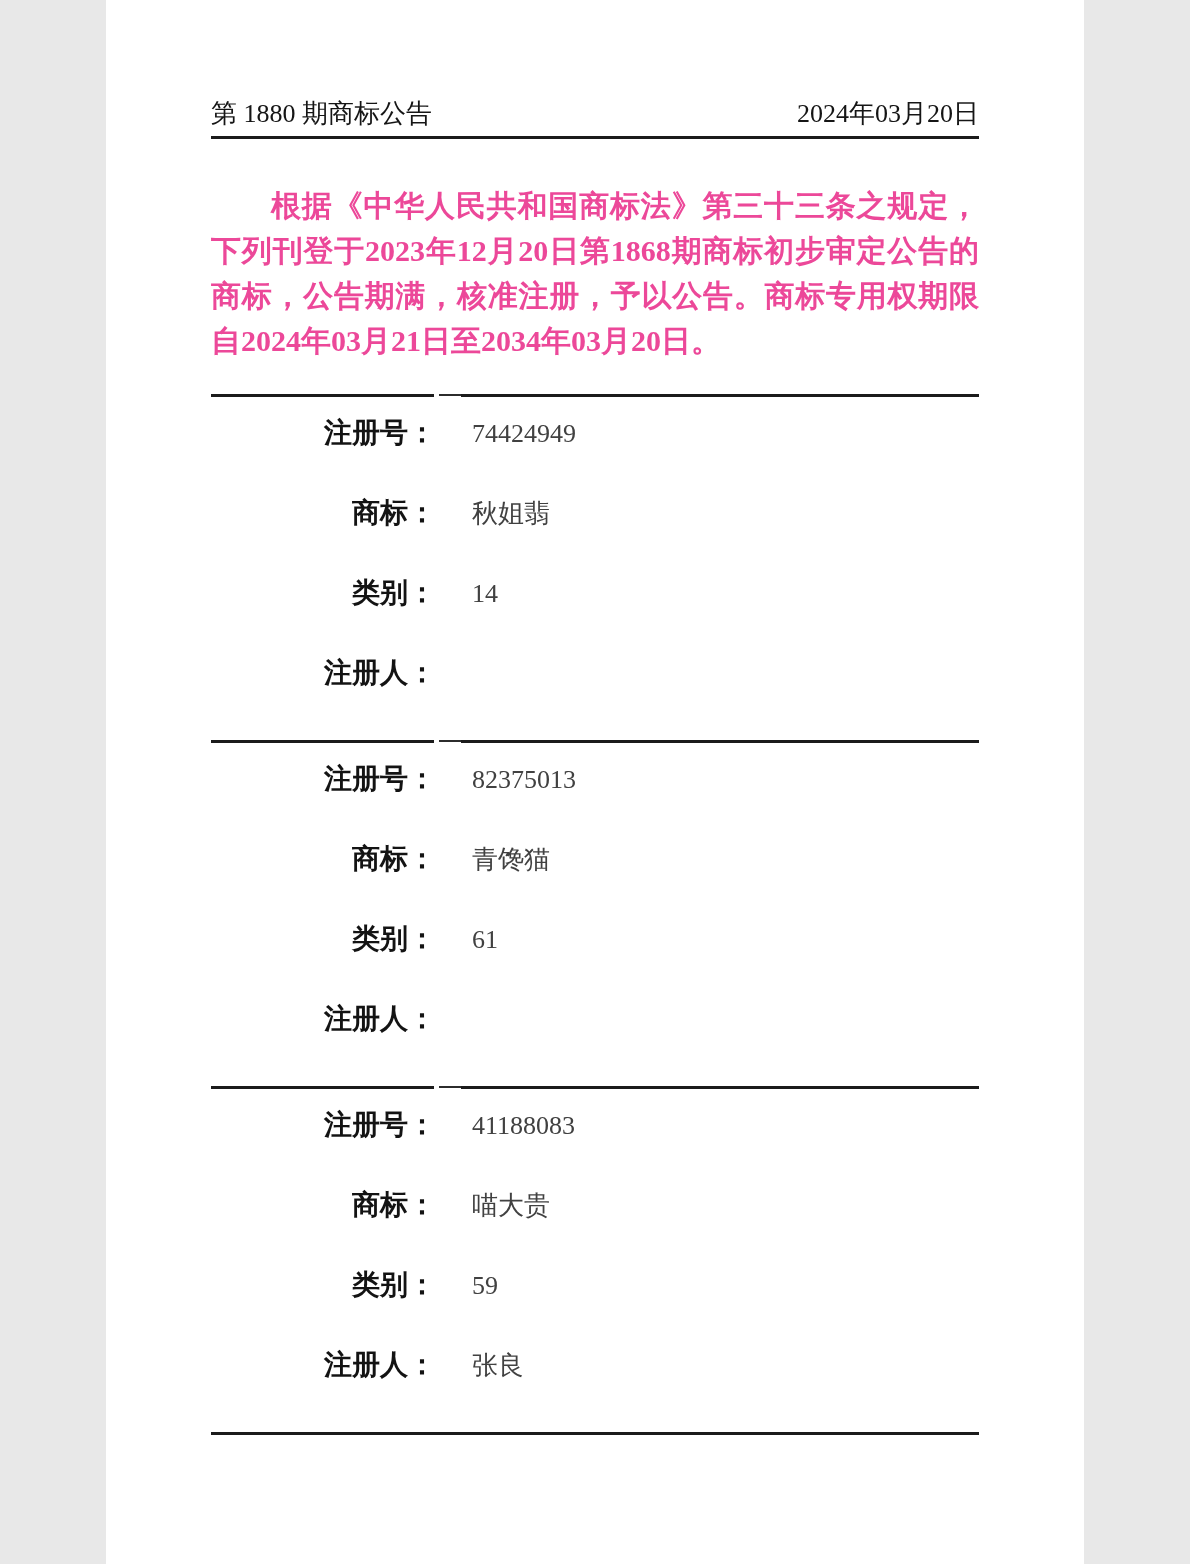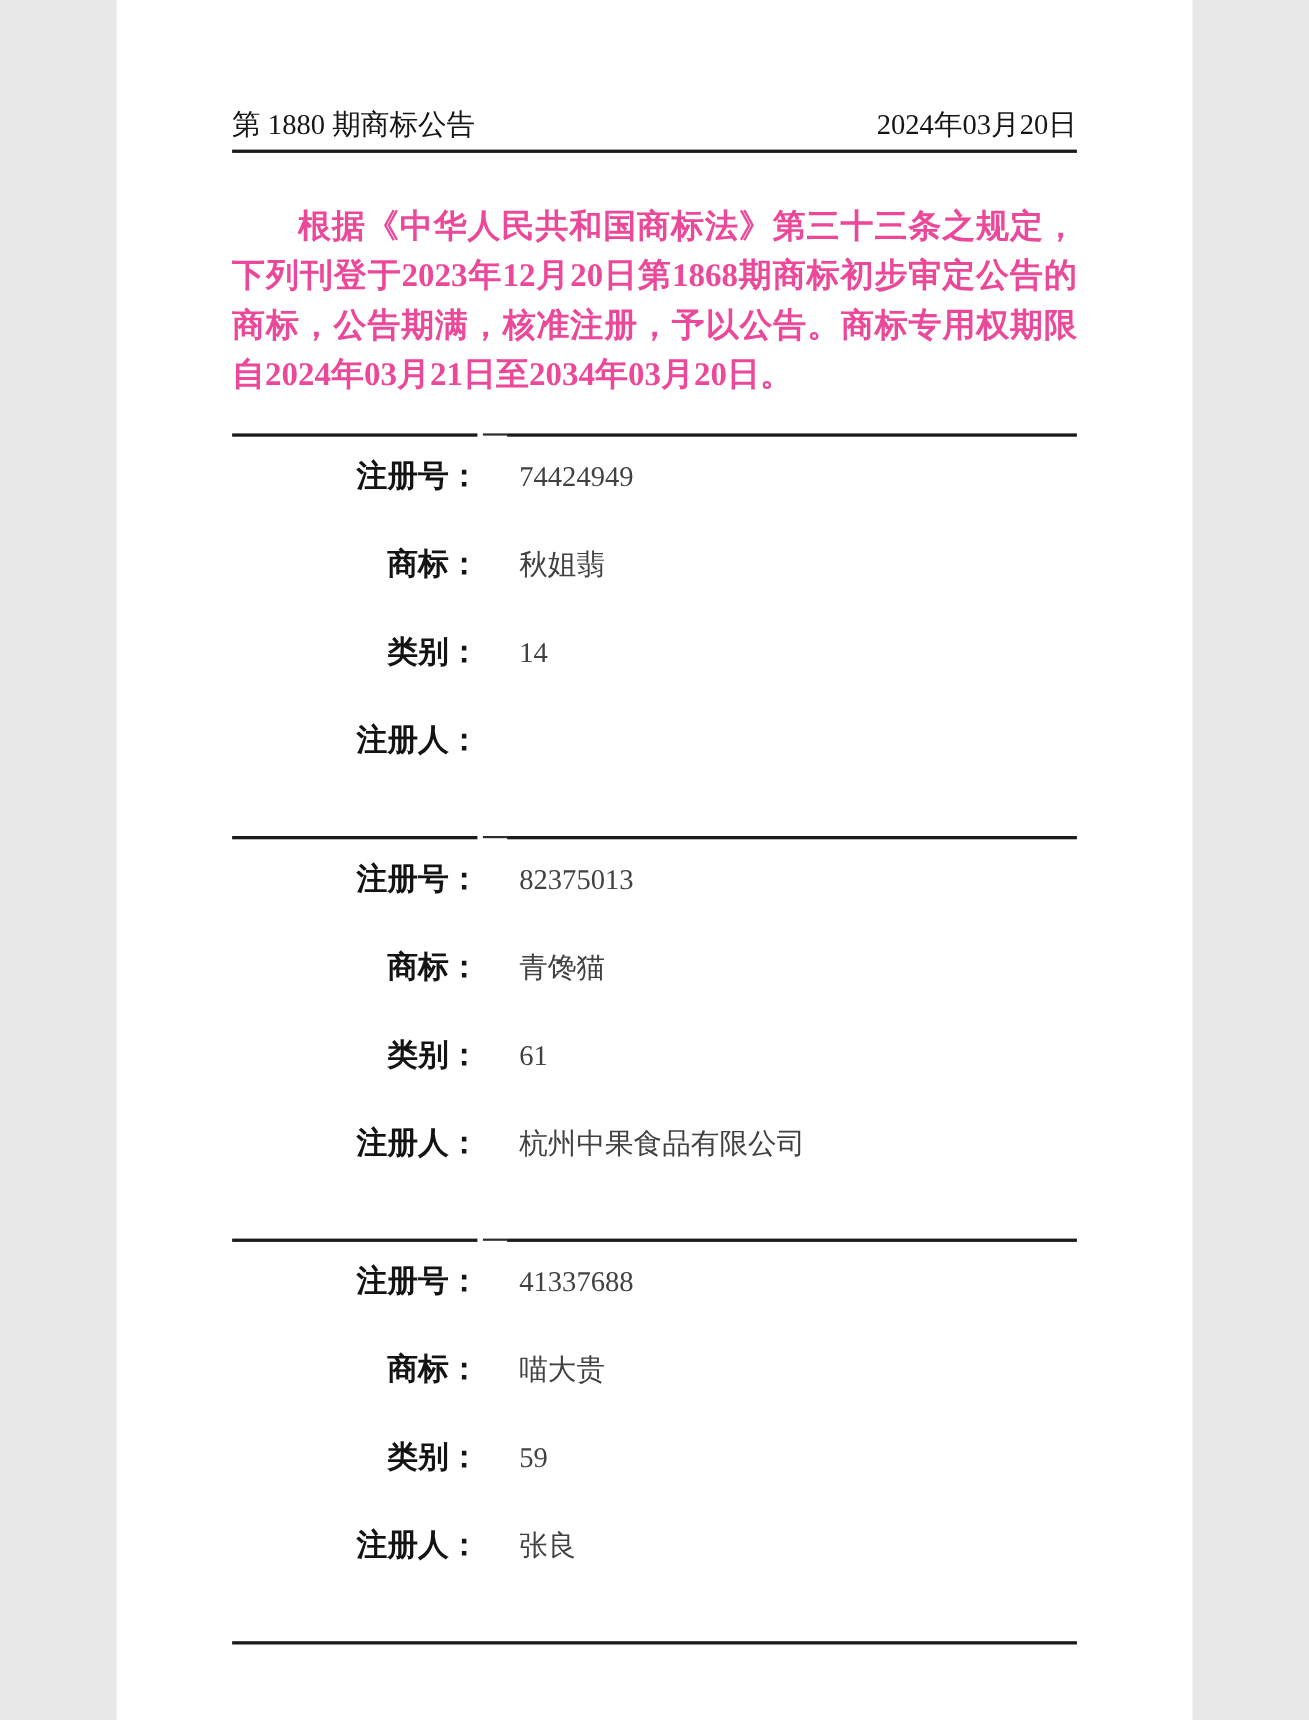--- a/index.html
+++ b/index.html
@@ -50,21 +50,21 @@
     text-align: justify;
     text-indent: 2em;
     color: #ec4899;
   }
 
   
   .records {
     margin-top: 31px;
   }
   .record {
-    padding-bottom: 26px;
+    padding-bottom: 6px;
   }
   .sep {
     display: flex;
     align-items: flex-start;
     height: 3px;
     margin-bottom: 17px;
   }
   .sep .seg-left {
     width: 223px;
     height: 3px;
@@ -163,34 +163,33 @@
       <div class="row">
         <span class="label">商标：</span>
         <span class="value">青馋猫</span>
       </div>
       <div class="row">
         <span class="label">类别：</span>
         <span class="value">61</span>
       </div>
       <div class="row">
         <span class="label">注册人：</span>
-        <span class="value">杭州中果食品有限公司</span>
       </div>
     </div>
 
     <div class="record">
       <div class="sep">
         <span class="seg-left"></span>
           <span class="seg-gap"></span>
           <span class="seg-mid"></span>
           <span class="seg-right"></span>
       </div>
       <div class="row">
         <span class="label">注册号：</span>
-        <span class="value">41337688</span>
+        <span class="value">41188083</span>
       </div>
       <div class="row">
         <span class="label">商标：</span>
         <span class="value">喵大贵</span>
       </div>
       <div class="row">
         <span class="label">类别：</span>
         <span class="value">59</span>
       </div>
       <div class="row">

